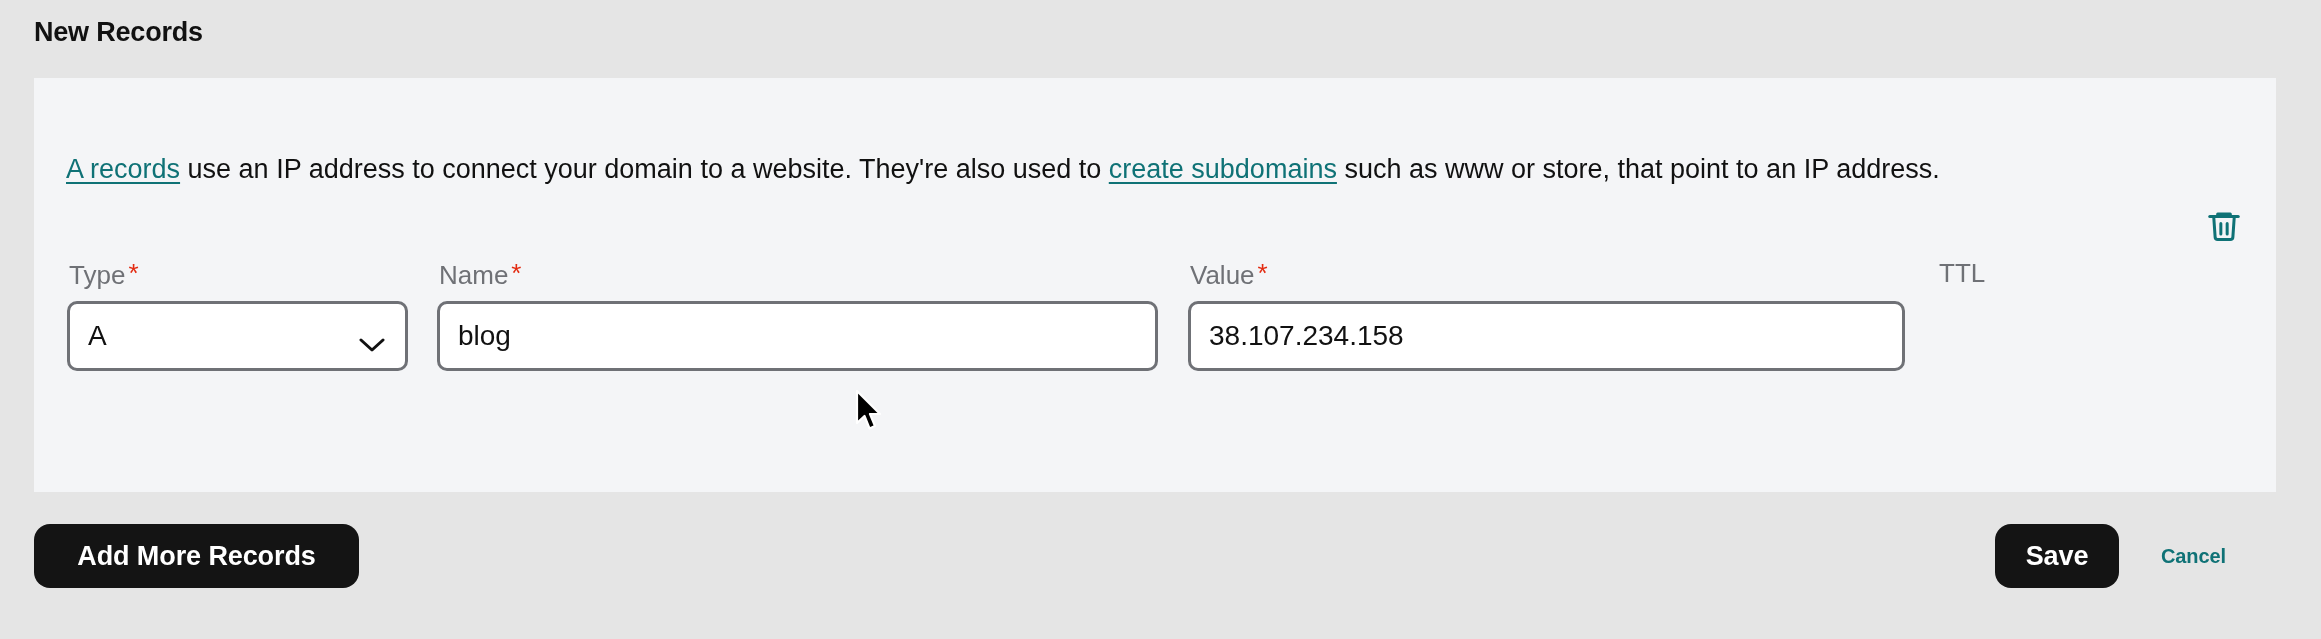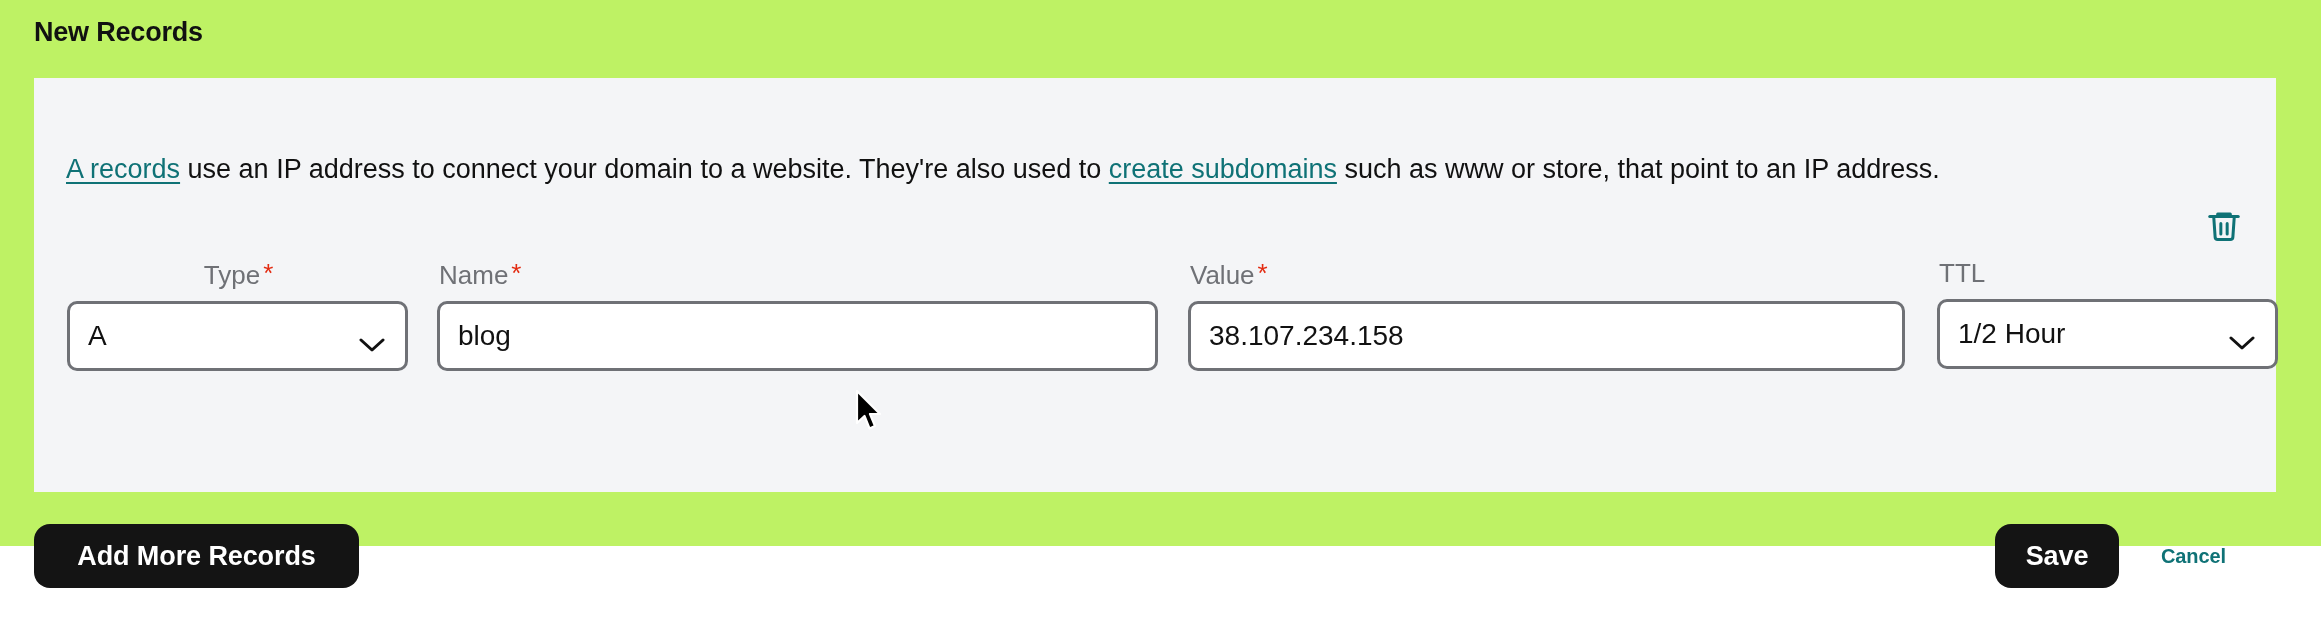--- a/index.html
+++ b/index.html
@@ -11,22 +11,22 @@
     width: 2321px;
     height: 639px;
     font-family: "Liberation Sans", sans-serif;
     color: #111111;
     overflow: hidden;
   }
 
   .screen {
     position: relative;
     width: 2321px;
-    height: 546px;
-    background: #bef264;
+    height: 639px;
+    background: #e5e5e5;
   }
 
   
   .section-title {
     position: absolute;
     left: 34px;
     top: 17px;
     font-size: 27px;
     font-weight: bold;
     letter-spacing: -0.2px;
@@ -82,21 +82,21 @@
     left: 0;
     top: 180px;
     width: 100%;
     height: 150px;
   }
 
   .field {
     position: absolute;
     top: 0;
   }
-  .field-type  { left: 33px;   width: 341px; text-align: center; }
+  .field-type  { left: 33px;   width: 341px; }
   .field-name  { left: 403px;  width: 721px; }
   .field-value { left: 1154px; width: 717px; }
   .field-ttl   { left: 1903px; width: 341px; }
 
   .field-label {
     font-size: 26px;
     color: #6f7176;
     line-height: 30px;
     margin: 0 0 11px 2px;
     white-space: nowrap;
@@ -281,28 +281,20 @@
 
       <div class="field field-value">
         <div class="field-label"><span>Value</span><span class="req-star">*</span></div>
         <div class="control input">
           <span class="val">38.107.234.158</span>
         </div>
       </div>
 
       <div class="field field-ttl">
         <div class="field-label"><span>TTL</span></div>
-        <div class="control select">
-          <span class="val">1/2 Hour</span>
-          <span class="chevron">
-            <svg width="26" height="16" viewBox="0 0 26 16" fill="none" stroke="#111111" stroke-width="3" stroke-linecap="round" stroke-linejoin="round">
-              <path d="M2 3 L13 13 L24 3"></path>
-            </svg>
-          </span>
-        </div>
       </div>
 
     </div>
   </div>
 
   <div class="footer">
     <button class="btn-dark btn-add-more">Add More Records</button>
     <button class="btn-dark btn-save">Save</button>
     <button class="btn-cancel">Cancel</button>
   </div>

